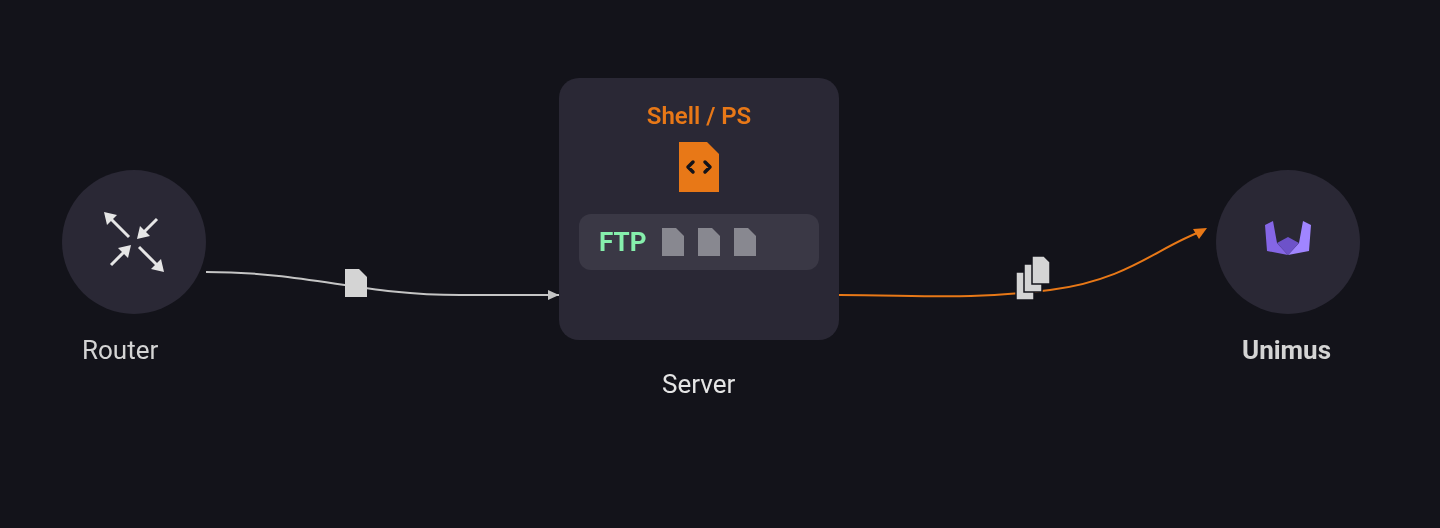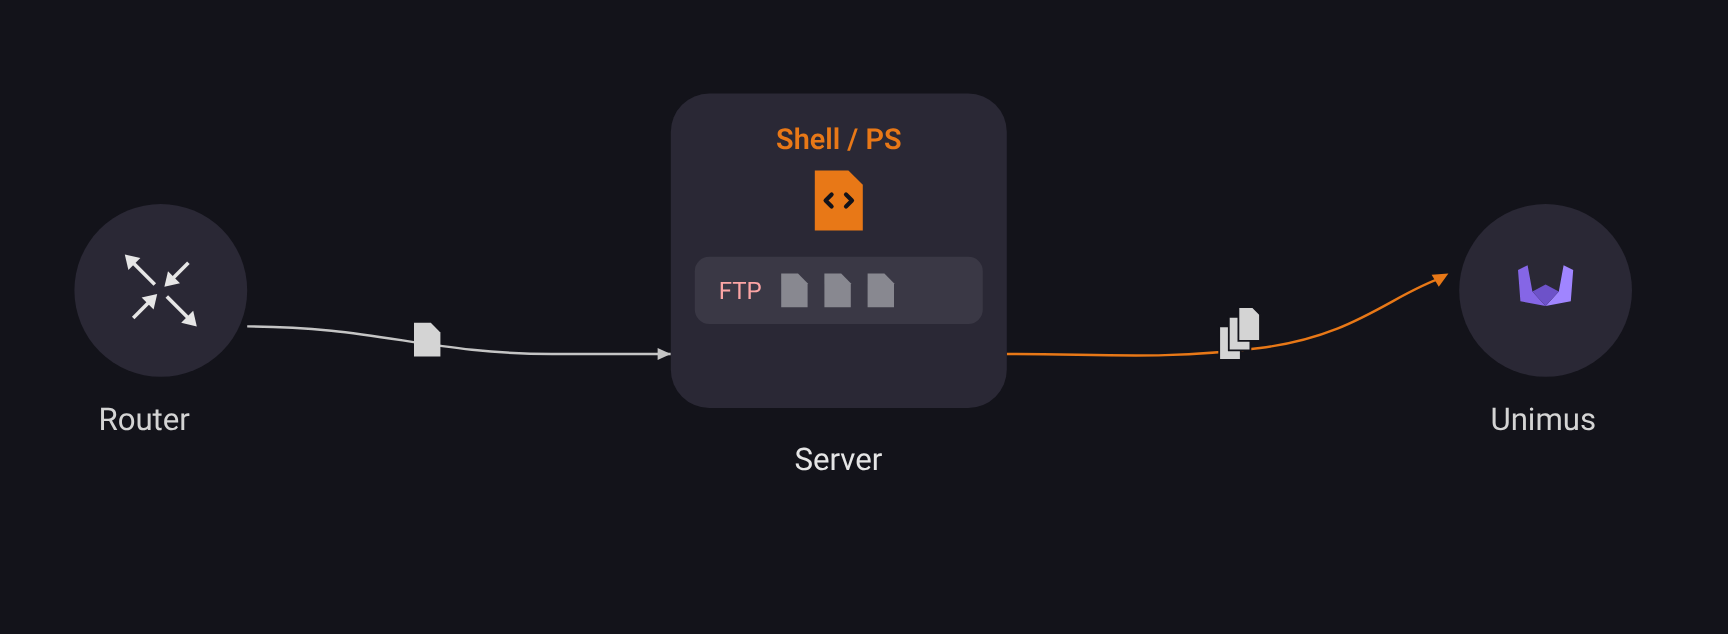--- a/index.html
+++ b/index.html
@@ -36,21 +36,21 @@
     }
     
     
     .server-box {
       position: absolute;
       left: 559px;
       top: 78px;
       width: 280px;
       height: 262px;
       background: #2a2835;
-      border-radius: 32px;
+      border-radius: 20px;
       padding: 24px 20px 20px;
       display: flex;
       flex-direction: column;
       align-items: center;
     }
     .shell-title {
       color: #e87817;
       font-size: 24px;
       font-weight: 600;
       margin-bottom: 10px;
@@ -63,23 +63,23 @@
     .ftp-row {
       display: flex;
       align-items: center;
       gap: 14px;
       background: #3a3845;
       border-radius: 12px;
       padding: 12px 20px;
       width: 100%;
     }
     .ftp-label {
-      color: #fca5a5;
-      font-size: 20px;
-      font-weight: 400;
+      color: #86efac;
+      font-size: 26px;
+      font-weight: 700;
     }
     .ftp-files { display: flex; gap: 10px; }
     .server-label {
       position: absolute;
       left: 662px;
       top: 369px;
       color: #e5e5e5;
       font-size: 26px;
       font-weight: 400;
     }
@@ -96,21 +96,21 @@
       display: flex;
       align-items: center;
       justify-content: center;
     }
     .unimus-label {
       position: absolute;
       left: 1242px;
       top: 335px;
       color: #d4d4d4;
       font-size: 26px;
-      font-weight: 400;
+      font-weight: 700;
     }
     
     
     .floating-file-1 {
       position: absolute;
       left: 343px;
       top: 267px;
     }
     .floating-stack {
       position: absolute;

